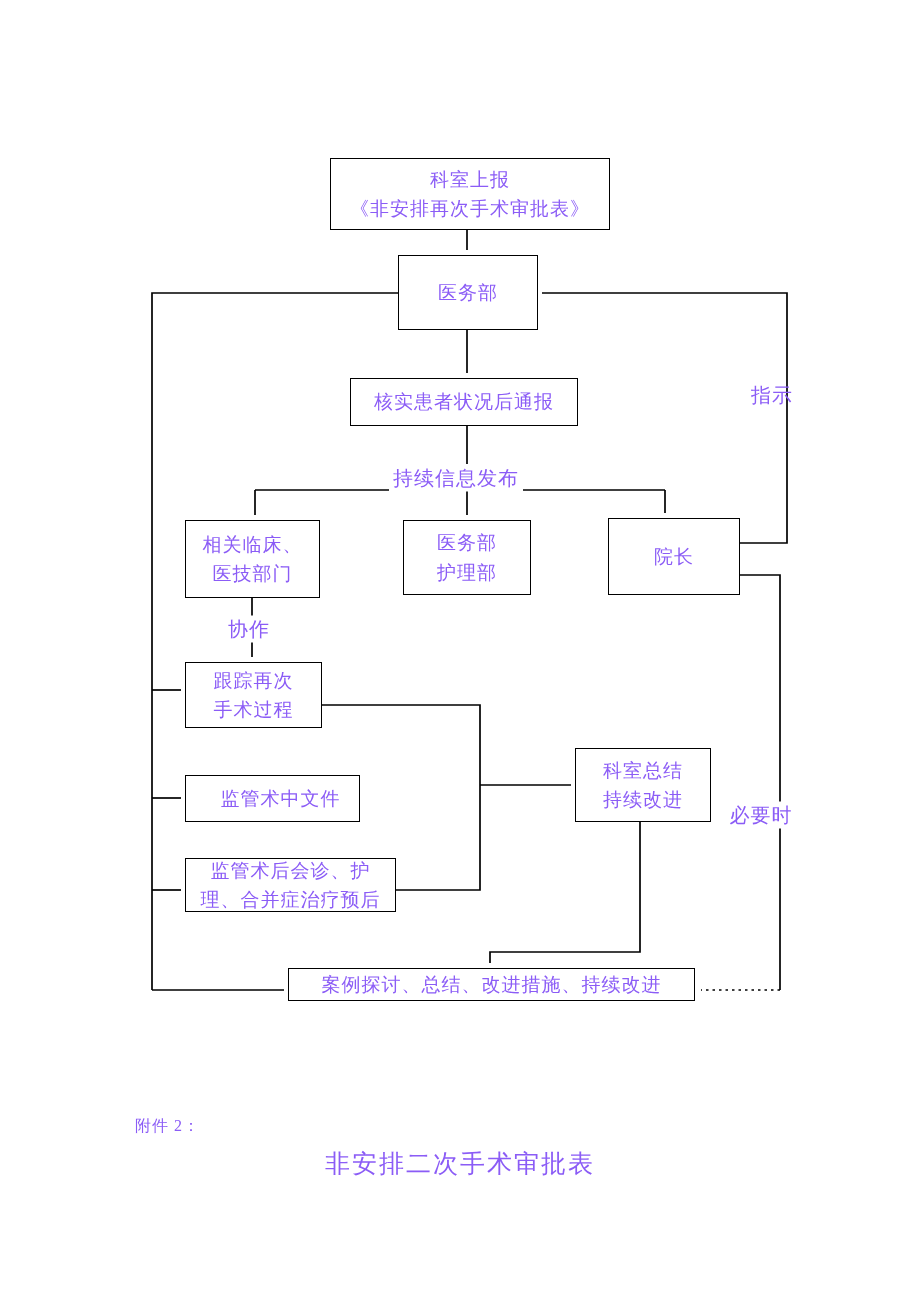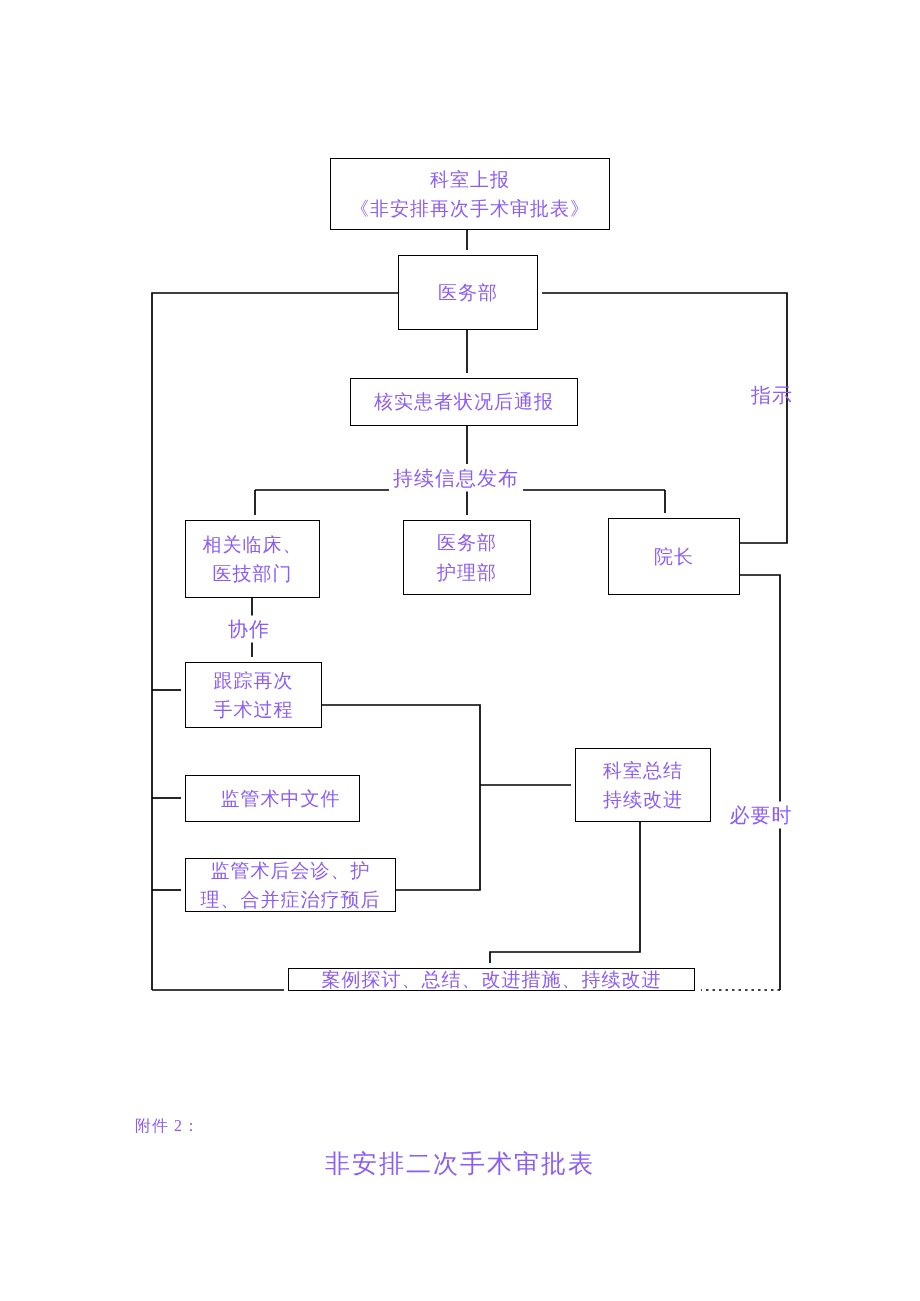--- a/index.html
+++ b/index.html
@@ -126,21 +126,21 @@
 手术过程</div>
 
   <div class="node" style="left:185px; top:775px; width:175px; height:47px;padding-left:16px;">监管术中文件</div>
 
   <div class="node" style="left:185px; top:858px; width:211px; height:54px;">监管术后会诊、护
 理、合并症治疗预后</div>
 
   <div class="node" style="left:575px; top:748px; width:136px; height:74px;">科室总结
 持续改进</div>
 
-  <div class="node" style="left:288px; top:968px; width:407px; height:23px;">案例探讨、总结、改进措施、持续改进</div>
+  <div class="node" style="left:288px; top:968px; width:407px; height:33px;">案例探讨、总结、改进措施、持续改进</div>
 
   <div class="edge-label" style="left:456px; top:478px;">持续信息发布</div>
 
   <div class="edge-label" style="left:249px; top:629px;">协作</div>
 
   <div class="edge-label no-bg" style="left:772px; top:395px;">指示</div>
 
   <div class="edge-label" style="left:761px; top:815px;">必要时</div>
 
   <div class="attachment">附件 2：</div>

